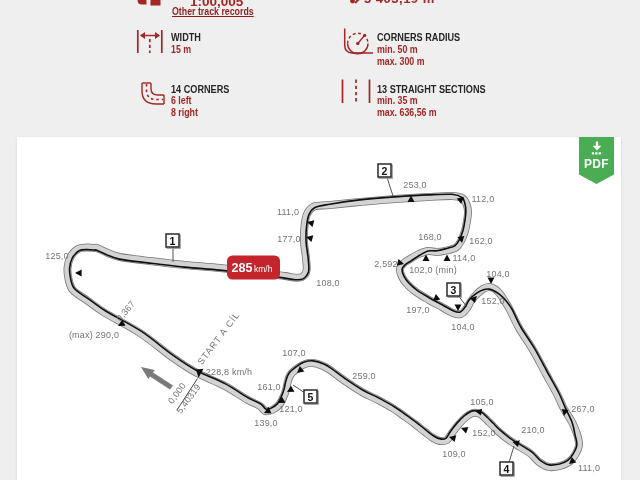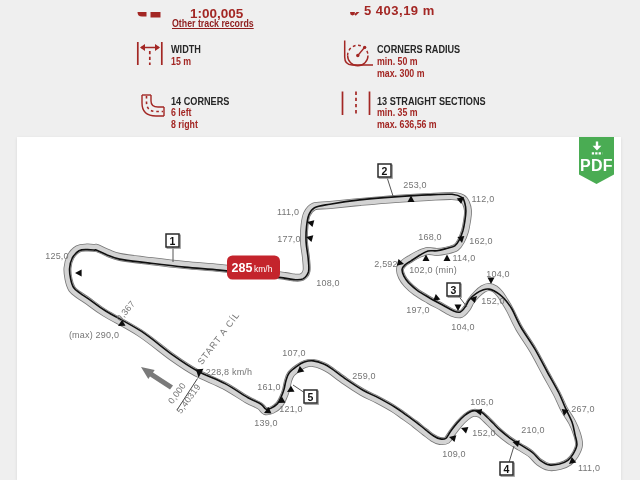--- a/index.html
+++ b/index.html
@@ -4,21 +4,21 @@
 <style>
   html,body{margin:0;padding:0;}
   body{width:640px;height:480px;overflow:hidden;background:#efefef;font-family:"Liberation Sans",sans-serif;position:relative;}
   .abs{position:absolute;}
   .h{font-weight:bold;color:#262626;font-size:11px;letter-spacing:0;transform:scaleX(0.83);transform-origin:left top;white-space:nowrap;}
   .v{font-weight:bold;color:#a32724;font-size:10px;transform:scaleX(0.88);transform-origin:left top;white-space:nowrap;}
 </style>
 </head>
 <body>
 
-<div class="abs" style="left:0;top:12px;width:640px;height:168px;background:#efefef;">
+<div class="abs" style="left:0;top:0;width:640px;height:168px;background:#efefef;">
 
   <svg class="abs" style="left:136px;top:0px" width="28" height="8" viewBox="0 0 28 8">
     <path d="M1.5,0 Q1.5,4.5 6,4.5 L10.5,4.5 L10.5,0 Z" fill="#a32724"></path>
     <path d="M14.5,0 L14.5,5.5 L24.5,5.5 L24.5,0 Z" fill="#a32724"></path>
   </svg>
 
   <div class="abs" style="left:190px;top:-6.5px;font-weight:bold;color:#a32724;font-size:13.5px;transform-origin:left top;">1:00,005</div>
 
   <div class="abs" style="left:172px;top:6px;font-weight:bold;color:#8f1d1d;font-size:10px;text-decoration:underline;transform:scaleX(0.88);transform-origin:left top;white-space:nowrap;">Other track records</div>
 
@@ -87,21 +87,21 @@
 <div class="abs" style="left:17px;top:137px;width:604px;height:343px;background:#ffffff;box-shadow:0 1px 3px rgba(0,0,0,0.10);"></div>
 
 <div class="abs" style="left:579px;top:137px;width:35px;height:47px;background:#4aac53;clip-path:polygon(0 0,100% 0,100% 80%,50% 100%,0 80%);">
 
   <svg class="abs" style="left:9.5px;top:4px" width="16" height="15" viewBox="0 0 16 15">
     <path d="M8,0.5 V6" stroke="#fff" stroke-width="2.4"></path>
     <path d="M3.6,4.8 L8,9.6 L12.4,4.8 Z" fill="#fff"></path>
     <path d="M2.8,12.4 H13.2" stroke="#fff" stroke-width="2.2" stroke-dasharray="2.3,1.1"></path>
   </svg>
 
-  <div class="abs" style="left:0;top:20px;width:35px;text-align:center;color:#fff;font-weight:bold;font-size:16px;letter-spacing:.3px;">PDF</div>
+  <div class="abs" style="left:0;top:20px;width:35px;text-align:center;color:#fff;font-weight:bold;font-size:12px;letter-spacing:.3px;">PDF</div>
 </div>
 
 <svg class="abs" style="left:0;top:0;" width="640" height="480" viewBox="0 0 640 480">
 
   <path d="M 97.0,248.0 C 99.2,248.8 104.2,251.5 108.0,253.0 C 111.8,254.5 113.0,255.7 120.0,257.0 C 127.0,258.3 139.2,259.7 150.0,261.0 C 160.8,262.3 173.3,263.8 185.0,265.0 C 196.7,266.2 208.3,266.8 220.0,268.0 C 231.7,269.2 244.2,270.7 255.0,272.0 C 265.8,273.3 278.5,275.1 285.0,276.0 C 291.5,276.9 291.2,277.3 294.0,277.5 C 296.8,277.7 299.9,278.1 302.0,277.0 C 304.1,275.9 305.8,274.2 306.5,271.0 C 307.2,267.8 306.4,262.8 306.0,258.0 C 305.6,253.2 304.2,247.3 304.0,242.0 C 303.8,236.7 304.0,230.7 304.5,226.0 C 305.0,221.3 305.4,217.2 307.0,214.0 C 308.6,210.8 310.2,208.0 314.0,206.5 C 317.8,205.0 322.3,205.8 330.0,205.0 C 337.7,204.2 349.2,203.0 360.0,202.0 C 370.8,201.0 383.7,199.8 395.0,199.0 C 406.3,198.2 418.5,197.5 428.0,197.0 C 437.5,196.5 446.3,195.8 452.0,196.0 C 457.7,196.2 459.7,196.8 462.0,198.0 C 464.3,199.2 465.0,200.8 466.0,203.0 C 467.0,205.2 467.8,208.0 468.0,211.0 C 468.2,214.0 467.5,217.7 467.0,221.0 C 466.5,224.3 466.0,227.7 465.0,231.0 C 464.0,234.3 462.5,238.2 461.0,241.0 C 459.5,243.8 458.3,245.9 456.0,247.5 C 453.7,249.1 450.2,249.8 447.0,250.5 C 443.8,251.2 440.2,251.9 437.0,252.0 C 433.8,252.1 431.0,250.7 428.0,251.0 C 425.0,251.3 422.0,252.7 419.0,254.0 C 416.0,255.3 412.5,257.5 410.0,259.0 C 407.5,260.5 405.7,261.3 404.0,263.0 C 402.3,264.7 400.3,266.7 400.0,269.0 C 399.7,271.3 400.8,274.5 402.0,277.0 C 403.2,279.5 404.7,281.5 407.0,284.0 C 409.3,286.5 412.3,289.3 416.0,292.0 C 419.7,294.7 424.7,297.5 429.0,300.0 C 433.3,302.5 438.0,304.8 442.0,307.0 C 446.0,309.2 449.8,311.8 453.0,313.0 C 456.2,314.2 458.7,314.8 461.0,314.0 C 463.3,313.2 465.3,310.2 467.0,308.0 C 468.7,305.8 469.3,303.3 471.0,301.0 C 472.7,298.7 475.0,296.0 477.0,294.0 C 479.0,292.0 481.0,290.2 483.0,289.0 C 485.0,287.8 487.0,287.0 489.0,287.0 C 491.0,287.0 493.2,287.8 495.0,289.0 C 496.8,290.2 498.5,292.2 500.0,294.0 C 501.5,295.8 502.3,297.3 504.0,300.0 C 505.7,302.7 507.5,305.3 510.0,310.0 C 512.5,314.7 515.2,321.3 519.0,328.0 C 522.8,334.7 528.5,342.3 533.0,350.0 C 537.5,357.7 542.0,366.7 546.0,374.0 C 550.0,381.3 554.0,388.2 557.0,394.0 C 560.0,399.8 561.5,404.3 564.0,409.0 C 566.5,413.7 569.8,417.8 572.0,422.0 C 574.2,426.2 575.8,430.2 577.0,434.0 C 578.2,437.8 579.3,441.5 579.0,445.0 C 578.7,448.5 576.7,452.2 575.0,455.0 C 573.3,457.8 571.5,460.2 569.0,462.0 C 566.5,463.8 563.3,465.2 560.0,466.0 C 556.7,466.8 552.5,467.7 549.0,467.0 C 545.5,466.3 542.0,464.2 539.0,462.0 C 536.0,459.8 534.2,456.5 531.0,454.0 C 527.8,451.5 523.7,449.3 520.0,447.0 C 516.3,444.7 512.5,442.5 509.0,440.0 C 505.5,437.5 501.8,434.5 499.0,432.0 C 496.2,429.5 494.2,427.2 492.0,425.0 C 489.8,422.8 488.0,420.8 486.0,419.0 C 484.0,417.2 482.2,415.0 480.0,414.0 C 477.8,413.0 475.3,412.5 473.0,413.0 C 470.7,413.5 468.3,415.2 466.0,417.0 C 463.7,418.8 461.3,421.3 459.0,424.0 C 456.7,426.7 454.0,430.3 452.0,433.0 C 450.0,435.7 449.0,438.7 447.0,440.0 C 445.0,441.3 442.3,441.3 440.0,441.0 C 437.7,440.7 435.5,439.5 433.0,438.0 C 430.5,436.5 428.0,434.3 425.0,432.0 C 422.0,429.7 418.5,426.7 415.0,424.0 C 411.5,421.3 407.5,418.5 404.0,416.0 C 400.5,413.5 398.3,411.7 394.0,409.0 C 389.7,406.3 383.3,402.8 378.0,400.0 C 372.7,397.2 367.5,395.2 362.0,392.0 C 356.5,388.8 350.3,384.7 345.0,381.0 C 339.7,377.3 333.7,372.5 330.0,370.0 C 326.3,367.5 325.8,367.2 323.0,366.0 C 320.2,364.8 316.0,363.3 313.0,363.0 C 310.0,362.7 307.5,363.2 305.0,364.0 C 302.5,364.8 300.3,366.3 298.0,368.0 C 295.7,369.7 292.7,371.8 291.0,374.0 C 289.3,376.2 288.8,378.3 288.0,381.0 C 287.2,383.7 286.8,387.2 286.0,390.0 C 285.2,392.8 284.2,395.5 283.0,398.0 C 281.8,400.5 280.8,403.0 279.0,405.0 C 277.2,407.0 274.3,409.0 272.0,410.0 C 269.7,411.0 267.0,411.7 265.0,411.0 C 263.0,410.3 263.0,407.9 260.0,406.0 C 257.0,404.1 253.0,402.9 247.0,399.5 C 241.0,396.1 232.5,390.0 224.0,385.5 C 215.5,381.0 204.7,377.2 196.0,372.5 C 187.3,367.8 181.3,363.6 172.0,357.0 C 162.7,350.4 151.2,340.3 140.0,333.0 C 128.8,325.7 113.7,318.3 105.0,313.0 C 96.3,307.7 92.3,304.0 88.0,301.0 C 83.7,298.0 81.7,297.0 79.0,295.0 C 76.3,293.0 73.8,291.7 72.0,289.0 C 70.2,286.3 69.2,282.5 68.5,279.0 C 67.8,275.5 67.2,271.7 67.5,268.0 C 67.8,264.3 68.8,260.2 70.5,257.0 C 72.2,253.8 75.2,250.6 78.0,249.0 C 80.8,247.4 84.2,247.7 87.0,247.5 C 89.8,247.3 93.3,247.9 95.0,248.0 C 96.7,248.1 94.8,247.2 97.0,248.0 Z" fill="none" stroke="#777777" stroke-width="7.9"></path>
 
   <path d="M 97.0,248.0 C 99.2,248.8 104.2,251.5 108.0,253.0 C 111.8,254.5 113.0,255.7 120.0,257.0 C 127.0,258.3 139.2,259.7 150.0,261.0 C 160.8,262.3 173.3,263.8 185.0,265.0 C 196.7,266.2 208.3,266.8 220.0,268.0 C 231.7,269.2 244.2,270.7 255.0,272.0 C 265.8,273.3 278.5,275.1 285.0,276.0 C 291.5,276.9 291.2,277.3 294.0,277.5 C 296.8,277.7 299.9,278.1 302.0,277.0 C 304.1,275.9 305.8,274.2 306.5,271.0 C 307.2,267.8 306.4,262.8 306.0,258.0 C 305.6,253.2 304.2,247.3 304.0,242.0 C 303.8,236.7 304.0,230.7 304.5,226.0 C 305.0,221.3 305.4,217.2 307.0,214.0 C 308.6,210.8 310.2,208.0 314.0,206.5 C 317.8,205.0 322.3,205.8 330.0,205.0 C 337.7,204.2 349.2,203.0 360.0,202.0 C 370.8,201.0 383.7,199.8 395.0,199.0 C 406.3,198.2 418.5,197.5 428.0,197.0 C 437.5,196.5 446.3,195.8 452.0,196.0 C 457.7,196.2 459.7,196.8 462.0,198.0 C 464.3,199.2 465.0,200.8 466.0,203.0 C 467.0,205.2 467.8,208.0 468.0,211.0 C 468.2,214.0 467.5,217.7 467.0,221.0 C 466.5,224.3 466.0,227.7 465.0,231.0 C 464.0,234.3 462.5,238.2 461.0,241.0 C 459.5,243.8 458.3,245.9 456.0,247.5 C 453.7,249.1 450.2,249.8 447.0,250.5 C 443.8,251.2 440.2,251.9 437.0,252.0 C 433.8,252.1 431.0,250.7 428.0,251.0 C 425.0,251.3 422.0,252.7 419.0,254.0 C 416.0,255.3 412.5,257.5 410.0,259.0 C 407.5,260.5 405.7,261.3 404.0,263.0 C 402.3,264.7 400.3,266.7 400.0,269.0 C 399.7,271.3 400.8,274.5 402.0,277.0 C 403.2,279.5 404.7,281.5 407.0,284.0 C 409.3,286.5 412.3,289.3 416.0,292.0 C 419.7,294.7 424.7,297.5 429.0,300.0 C 433.3,302.5 438.0,304.8 442.0,307.0 C 446.0,309.2 449.8,311.8 453.0,313.0 C 456.2,314.2 458.7,314.8 461.0,314.0 C 463.3,313.2 465.3,310.2 467.0,308.0 C 468.7,305.8 469.3,303.3 471.0,301.0 C 472.7,298.7 475.0,296.0 477.0,294.0 C 479.0,292.0 481.0,290.2 483.0,289.0 C 485.0,287.8 487.0,287.0 489.0,287.0 C 491.0,287.0 493.2,287.8 495.0,289.0 C 496.8,290.2 498.5,292.2 500.0,294.0 C 501.5,295.8 502.3,297.3 504.0,300.0 C 505.7,302.7 507.5,305.3 510.0,310.0 C 512.5,314.7 515.2,321.3 519.0,328.0 C 522.8,334.7 528.5,342.3 533.0,350.0 C 537.5,357.7 542.0,366.7 546.0,374.0 C 550.0,381.3 554.0,388.2 557.0,394.0 C 560.0,399.8 561.5,404.3 564.0,409.0 C 566.5,413.7 569.8,417.8 572.0,422.0 C 574.2,426.2 575.8,430.2 577.0,434.0 C 578.2,437.8 579.3,441.5 579.0,445.0 C 578.7,448.5 576.7,452.2 575.0,455.0 C 573.3,457.8 571.5,460.2 569.0,462.0 C 566.5,463.8 563.3,465.2 560.0,466.0 C 556.7,466.8 552.5,467.7 549.0,467.0 C 545.5,466.3 542.0,464.2 539.0,462.0 C 536.0,459.8 534.2,456.5 531.0,454.0 C 527.8,451.5 523.7,449.3 520.0,447.0 C 516.3,444.7 512.5,442.5 509.0,440.0 C 505.5,437.5 501.8,434.5 499.0,432.0 C 496.2,429.5 494.2,427.2 492.0,425.0 C 489.8,422.8 488.0,420.8 486.0,419.0 C 484.0,417.2 482.2,415.0 480.0,414.0 C 477.8,413.0 475.3,412.5 473.0,413.0 C 470.7,413.5 468.3,415.2 466.0,417.0 C 463.7,418.8 461.3,421.3 459.0,424.0 C 456.7,426.7 454.0,430.3 452.0,433.0 C 450.0,435.7 449.0,438.7 447.0,440.0 C 445.0,441.3 442.3,441.3 440.0,441.0 C 437.7,440.7 435.5,439.5 433.0,438.0 C 430.5,436.5 428.0,434.3 425.0,432.0 C 422.0,429.7 418.5,426.7 415.0,424.0 C 411.5,421.3 407.5,418.5 404.0,416.0 C 400.5,413.5 398.3,411.7 394.0,409.0 C 389.7,406.3 383.3,402.8 378.0,400.0 C 372.7,397.2 367.5,395.2 362.0,392.0 C 356.5,388.8 350.3,384.7 345.0,381.0 C 339.7,377.3 333.7,372.5 330.0,370.0 C 326.3,367.5 325.8,367.2 323.0,366.0 C 320.2,364.8 316.0,363.3 313.0,363.0 C 310.0,362.7 307.5,363.2 305.0,364.0 C 302.5,364.8 300.3,366.3 298.0,368.0 C 295.7,369.7 292.7,371.8 291.0,374.0 C 289.3,376.2 288.8,378.3 288.0,381.0 C 287.2,383.7 286.8,387.2 286.0,390.0 C 285.2,392.8 284.2,395.5 283.0,398.0 C 281.8,400.5 280.8,403.0 279.0,405.0 C 277.2,407.0 274.3,409.0 272.0,410.0 C 269.7,411.0 267.0,411.7 265.0,411.0 C 263.0,410.3 263.0,407.9 260.0,406.0 C 257.0,404.1 253.0,402.9 247.0,399.5 C 241.0,396.1 232.5,390.0 224.0,385.5 C 215.5,381.0 204.7,377.2 196.0,372.5 C 187.3,367.8 181.3,363.6 172.0,357.0 C 162.7,350.4 151.2,340.3 140.0,333.0 C 128.8,325.7 113.7,318.3 105.0,313.0 C 96.3,307.7 92.3,304.0 88.0,301.0 C 83.7,298.0 81.7,297.0 79.0,295.0 C 76.3,293.0 73.8,291.7 72.0,289.0 C 70.2,286.3 69.2,282.5 68.5,279.0 C 67.8,275.5 67.2,271.7 67.5,268.0 C 67.8,264.3 68.8,260.2 70.5,257.0 C 72.2,253.8 75.2,250.6 78.0,249.0 C 80.8,247.4 84.2,247.7 87.0,247.5 C 89.8,247.3 93.3,247.9 95.0,248.0 C 96.7,248.1 94.8,247.2 97.0,248.0 Z" fill="none" stroke="#d3d3d3" stroke-width="6.3"></path>
 
   <path d="M 96.2,250.0 C 98.3,250.8 103.3,253.4 107.2,255.0 C 111.1,256.5 112.5,257.7 119.6,259.1 C 126.7,260.4 138.9,261.7 149.7,263.1 C 160.6,264.4 173.1,265.9 184.8,267.1 C 196.5,268.3 208.1,268.9 219.8,270.1 C 231.4,271.3 243.9,272.8 254.7,274.1 C 265.6,275.4 278.2,277.2 284.7,278.1 C 291.2,279.0 290.8,279.5 293.9,279.6 C 296.9,279.7 300.5,280.2 303.0,278.9 C 305.4,277.5 307.7,274.9 308.6,271.4 C 309.4,267.9 308.5,262.7 308.1,257.8 C 307.7,252.9 306.3,247.2 306.1,241.9 C 305.8,236.6 306.1,230.7 306.6,226.2 C 307.1,221.7 307.6,218.0 308.9,214.9 C 310.2,211.8 311.0,209.5 314.5,207.7 C 318.0,205.9 322.4,205.5 329.9,204.2 C 337.5,202.9 349.0,201.1 359.8,199.9 C 370.6,198.7 383.5,197.7 394.8,196.9 C 406.2,196.1 418.4,195.3 427.9,194.9 C 437.4,194.5 446.3,193.9 452.0,194.3 C 457.8,194.8 460.1,196.1 462.2,197.6 C 464.3,199.2 464.2,201.3 464.9,203.5 C 465.5,205.8 465.9,208.3 465.9,211.1 C 465.9,214.0 465.4,217.5 464.9,220.7 C 464.4,223.9 463.9,227.2 463.0,230.4 C 462.0,233.6 460.5,237.4 459.2,240.0 C 457.8,242.6 456.9,244.4 454.8,245.8 C 452.7,247.2 449.5,247.6 446.5,248.5 C 443.5,249.3 440.1,250.3 437.0,250.7 C 433.9,251.2 430.9,250.2 428.0,251.0 C 425.1,251.8 422.4,253.7 419.6,255.3 C 416.8,257.0 413.4,259.3 411.1,260.8 C 408.7,262.3 407.0,263.1 405.5,264.5 C 404.0,265.9 402.3,267.4 402.1,269.3 C 401.8,271.2 402.8,273.9 403.9,276.1 C 405.0,278.3 406.3,280.2 408.5,282.6 C 410.8,284.9 413.6,287.7 417.2,290.3 C 420.8,292.9 425.8,295.7 430.0,298.2 C 434.3,300.7 439.1,303.0 443.0,305.2 C 446.9,307.3 450.8,309.9 453.7,311.0 C 456.6,312.2 458.4,312.7 460.3,312.0 C 462.2,311.3 463.8,308.8 465.3,306.7 C 466.8,304.7 467.5,302.0 469.3,299.8 C 471.1,297.5 473.9,294.9 476.3,293.3 C 478.6,291.6 481.3,290.4 483.4,289.7 C 485.5,289.0 487.3,288.9 489.0,289.1 C 490.7,289.3 492.1,289.9 493.9,290.8 C 495.6,291.7 497.7,293.0 499.5,294.4 C 501.3,295.8 502.8,297.0 504.9,299.4 C 506.9,301.9 509.2,304.4 511.9,309.0 C 514.5,313.6 517.0,320.3 520.8,327.0 C 524.6,333.6 530.3,341.3 534.8,348.9 C 539.3,356.6 543.8,365.6 547.8,373.0 C 551.9,380.3 555.9,387.2 558.9,393.0 C 561.8,398.9 563.3,403.4 565.5,408.2 C 567.7,413.0 570.4,417.6 572.0,422.0 C 573.6,426.4 574.2,430.8 575.0,434.6 C 575.8,438.4 577.2,441.6 576.9,444.8 C 576.6,448.0 574.7,451.4 573.2,453.9 C 571.7,456.5 570.0,458.6 567.8,460.3 C 565.5,462.0 562.6,463.2 559.5,464.0 C 556.4,464.7 552.6,465.5 549.4,464.9 C 546.2,464.3 543.1,462.4 540.2,460.3 C 537.4,458.2 535.5,454.9 532.3,452.4 C 529.1,449.8 524.8,447.6 521.1,445.2 C 517.4,442.9 513.7,440.8 510.2,438.3 C 506.8,435.8 503.2,432.9 500.4,430.4 C 497.6,428.0 495.6,425.7 493.5,423.5 C 491.3,421.4 489.5,419.4 487.4,417.5 C 485.3,415.5 483.4,413.2 480.9,412.1 C 478.4,411.0 475.3,410.4 472.6,410.9 C 469.9,411.5 467.2,413.4 464.7,415.3 C 462.2,417.3 459.8,419.9 457.4,422.6 C 455.0,425.3 452.3,429.1 450.3,431.7 C 448.4,434.3 447.5,437.1 445.8,438.3 C 444.2,439.4 442.3,439.3 440.3,438.9 C 438.3,438.6 436.4,437.6 434.1,436.2 C 431.7,434.8 429.3,432.7 426.3,430.3 C 423.3,428.0 419.8,425.0 416.3,422.3 C 412.8,419.7 408.7,416.8 405.2,414.3 C 401.7,411.8 399.5,409.9 395.1,407.2 C 390.7,404.5 384.3,401.0 379.0,398.1 C 373.6,395.3 368.5,393.3 363.0,390.2 C 357.6,387.0 351.5,382.9 346.2,379.3 C 340.9,375.6 334.9,370.8 331.2,368.3 C 327.5,365.7 326.8,365.3 323.8,364.1 C 320.8,362.8 316.5,361.3 313.2,360.9 C 310.0,360.6 307.1,361.1 304.3,362.0 C 301.6,362.9 299.3,364.5 296.8,366.3 C 294.3,368.1 291.1,370.4 289.3,372.7 C 287.5,375.1 286.9,377.6 286.0,380.4 C 285.1,383.2 284.8,386.6 284.0,389.4 C 283.2,392.2 282.2,394.7 281.1,397.1 C 280.0,399.5 279.1,401.8 277.5,403.6 C 275.8,405.4 273.1,407.2 271.2,408.1 C 269.2,409.0 267.3,409.6 265.7,409.0 C 264.0,408.4 264.1,406.1 261.1,404.2 C 258.2,402.3 254.1,401.1 248.0,397.7 C 242.0,394.2 233.5,388.1 225.0,383.6 C 216.5,379.1 205.6,375.4 197.0,370.7 C 188.4,365.9 182.5,361.9 173.2,355.3 C 163.9,348.7 152.3,338.6 141.2,331.2 C 130.0,323.9 114.8,316.5 106.1,311.2 C 97.4,305.9 93.5,302.3 89.2,299.3 C 84.9,296.3 82.8,295.2 80.3,293.3 C 77.7,291.4 75.4,290.3 73.8,287.8 C 72.1,285.4 71.2,281.8 70.6,278.6 C 69.9,275.3 69.3,271.6 69.6,268.2 C 69.9,264.8 70.8,260.9 72.3,258.0 C 73.9,255.1 76.6,252.2 79.0,250.8 C 81.5,249.4 84.5,249.7 87.1,249.6 C 89.8,249.5 93.4,250.0 94.9,250.1 C 96.4,250.2 94.2,249.2 96.2,250.0 Z" fill="none" stroke="#101010" stroke-width="1.6"></path>
 

